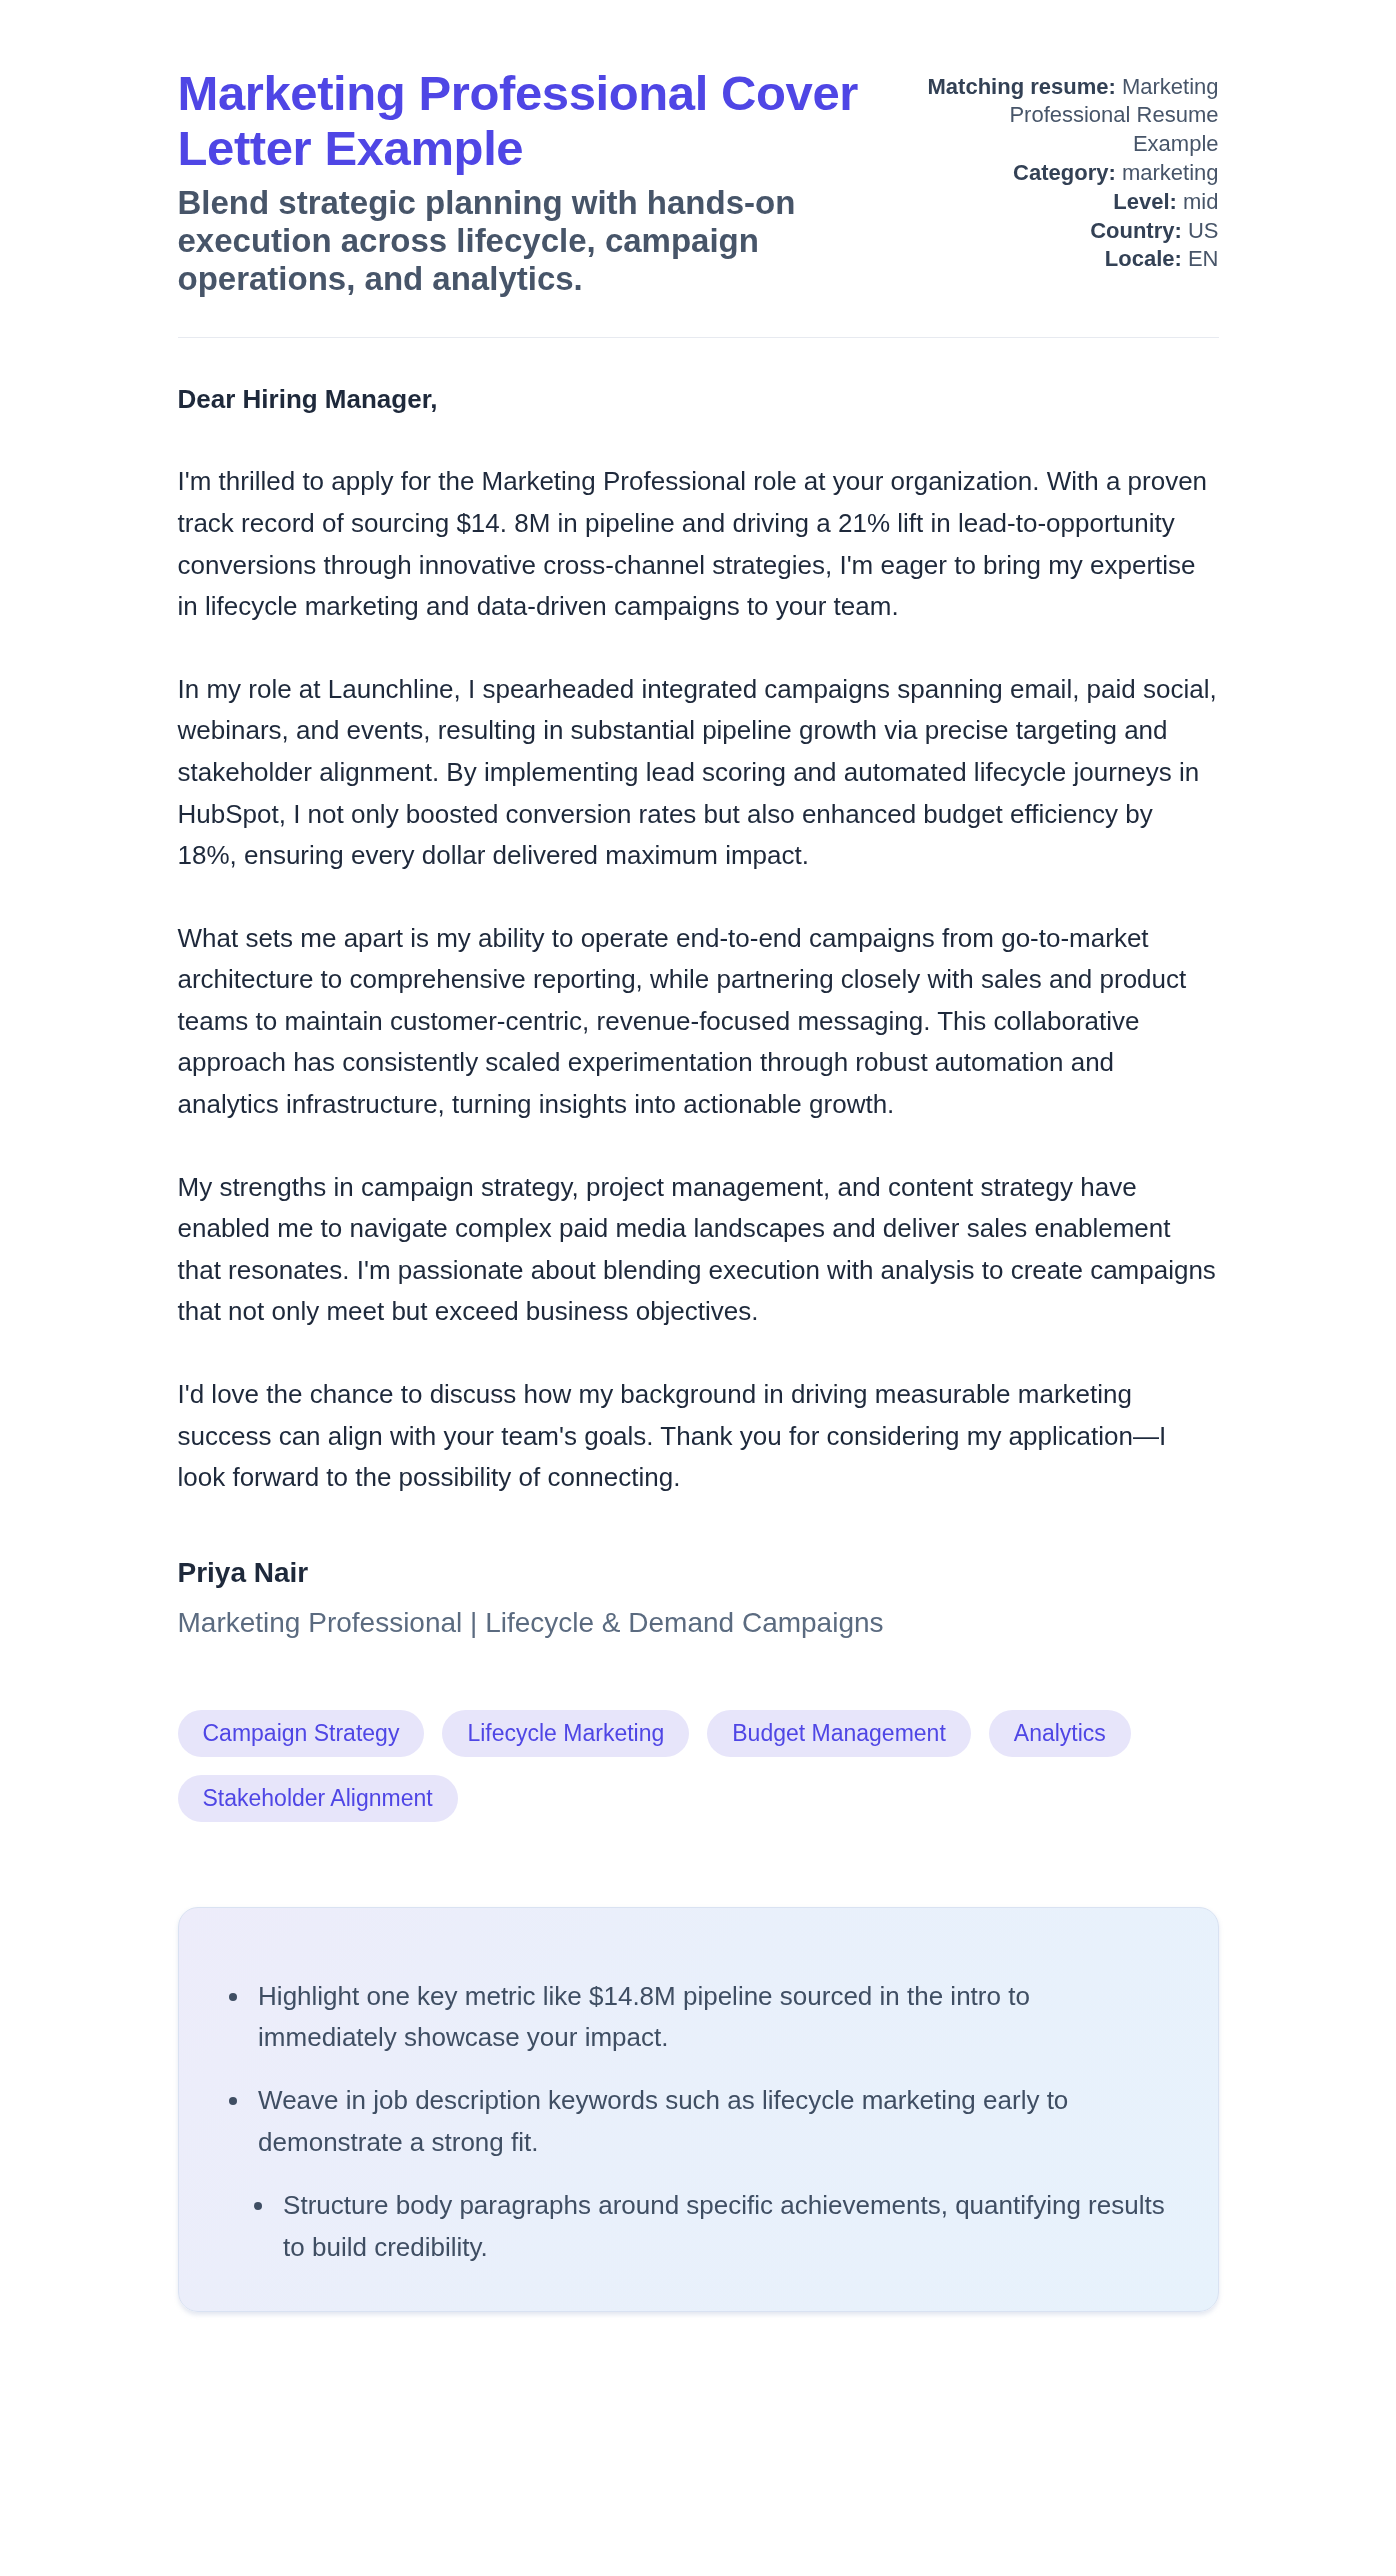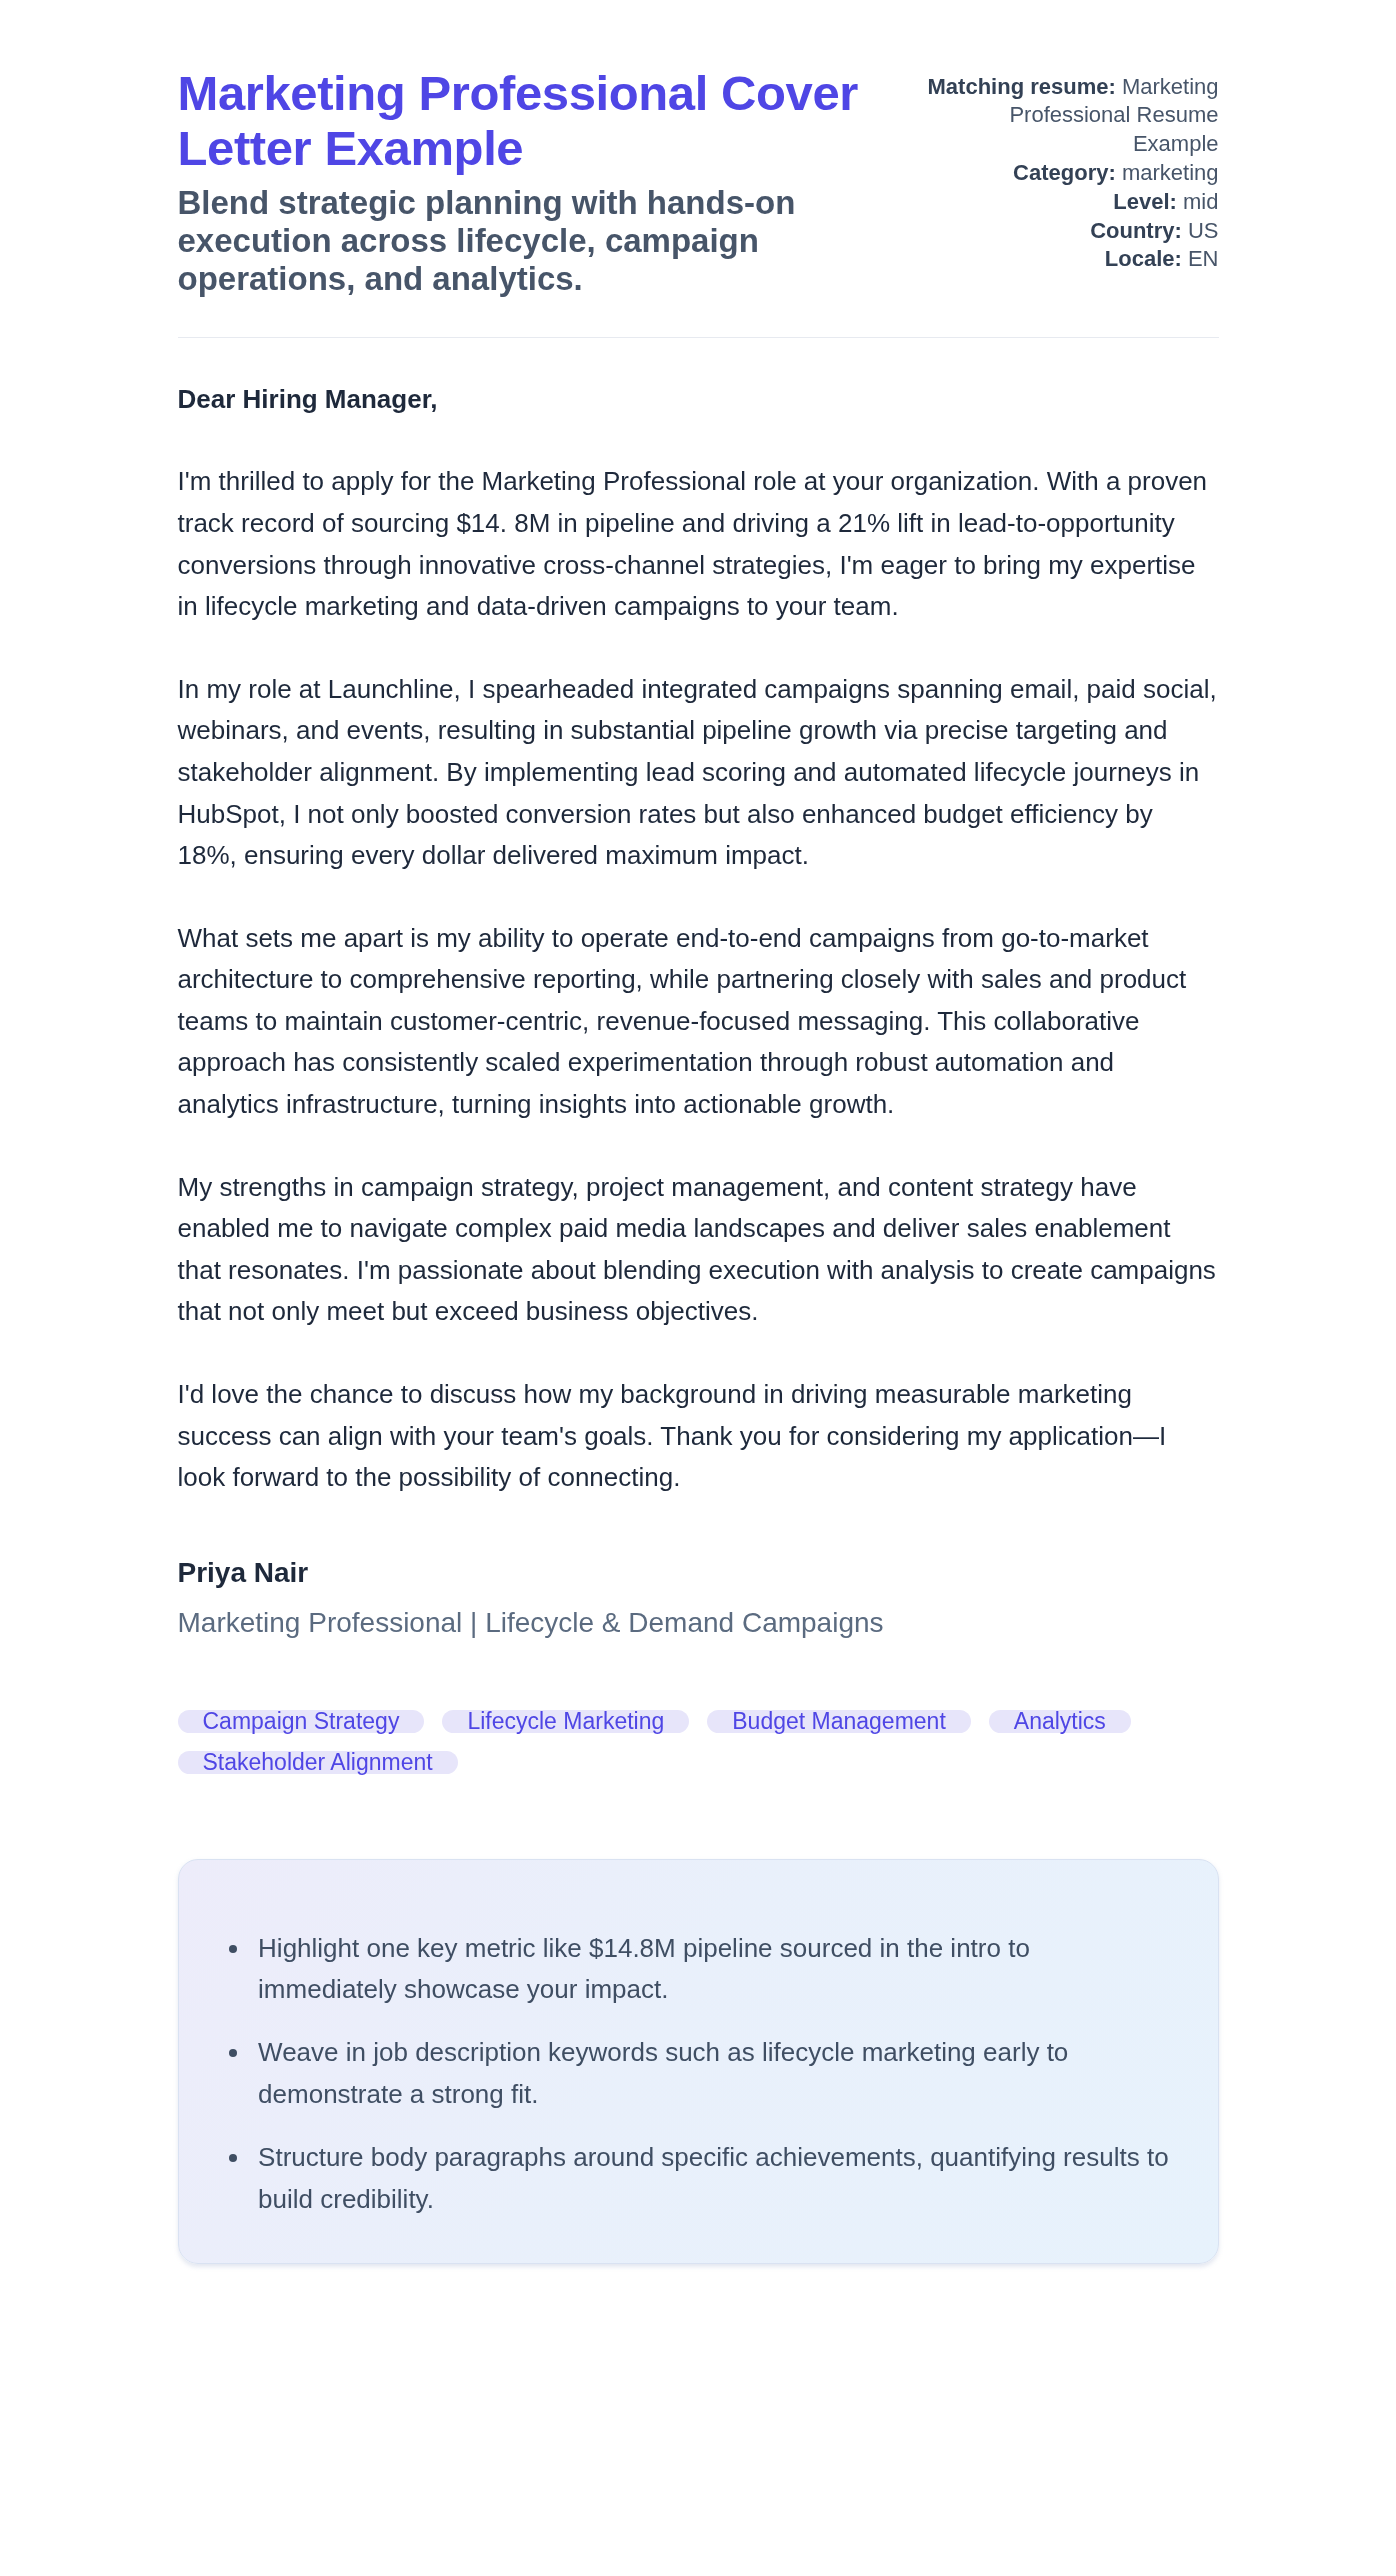--- a/index.html
+++ b/index.html
@@ -86,21 +86,21 @@
     flex-wrap: wrap;
     gap: 18px;
     max-width: 1150px;
   }
   .chip {
     display: inline-block;
     background: #e7e5fa;
     color: #4f46e5;
     font-size: 23px;
     line-height: 1;
-    padding: 0 25px;
+    padding: 12px 25px;
     border-radius: 821px;
     white-space: nowrap;
   }
 
   
   .card {
     margin-top: 85px;
     border: 0.8px solid #d9e2f2;
     border-radius: 20px;
     background: linear-gradient(125deg, #edecfa 0%, #e9f0fb 45%, #e7f2fc 100%);
@@ -117,21 +117,21 @@
     margin: 30px 0 0;
     padding-left: 30px;
   }
   .card li {
     font-size: 26px;
     line-height: 1.6;
     color: #3f4e63;
     margin-bottom: 21.4px;
     padding-left: 6.6px;
   }
-  .card li:last-child { margin-bottom: 0; }
+  .card li:last-child { margin-bottom: 0; margin-left: 25px; }
 </style>
 </head>
 <body>
 
 <div class="page">
 
   <div class="header">
     <div class="header-left">
       <h1 class="page-title">Marketing Professional Cover Letter Example</h1>
       <p class="page-subtitle">Blend strategic planning with hands-on execution across lifecycle, campaign operations, and analytics.</p>

